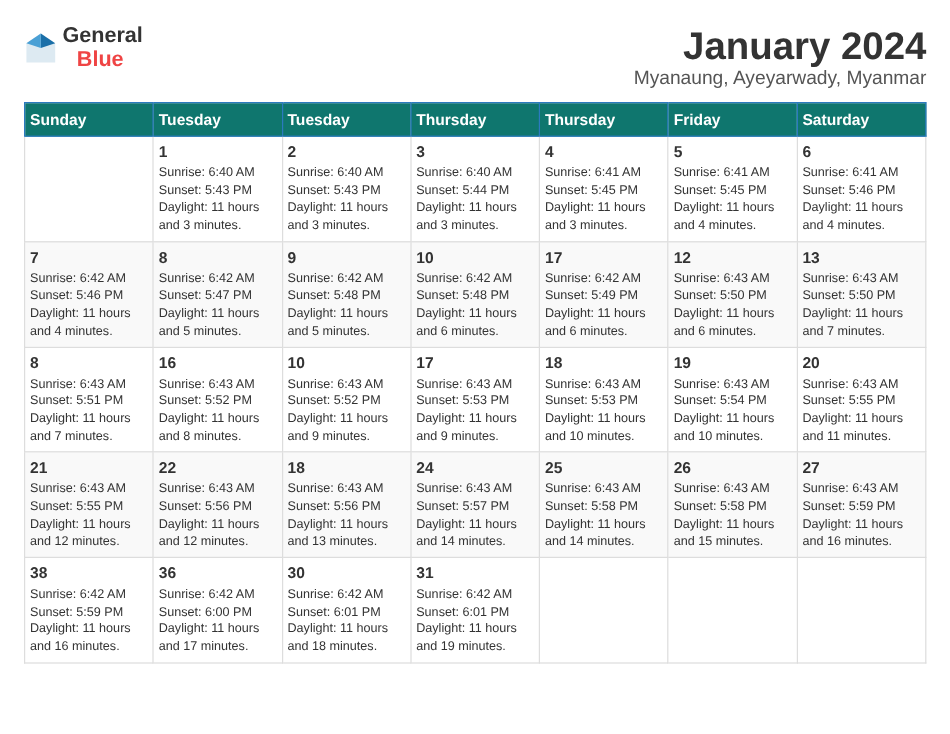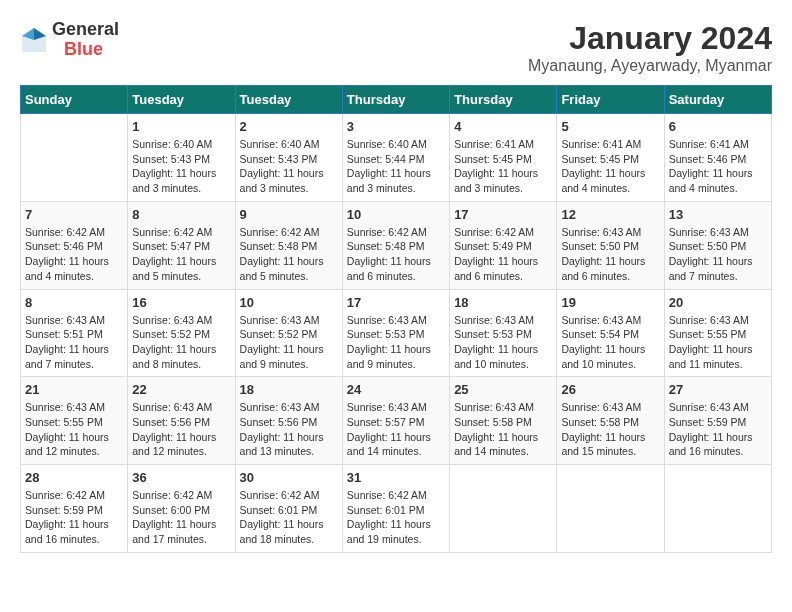--- a/index.html
+++ b/index.html
@@ -149,21 +149,21 @@
       <tr class="even-row">
         <td><span class="day-number">21</span><span class="day-detail">Sunrise: 6:43 AM<br>Sunset: 5:55 PM<br>Daylight: 11 hours and 12 minutes.</span></td>
         <td><span class="day-number">22</span><span class="day-detail">Sunrise: 6:43 AM<br>Sunset: 5:56 PM<br>Daylight: 11 hours and 12 minutes.</span></td>
         <td><span class="day-number">18</span><span class="day-detail">Sunrise: 6:43 AM<br>Sunset: 5:56 PM<br>Daylight: 11 hours and 13 minutes.</span></td>
         <td><span class="day-number">24</span><span class="day-detail">Sunrise: 6:43 AM<br>Sunset: 5:57 PM<br>Daylight: 11 hours and 14 minutes.</span></td>
         <td><span class="day-number">25</span><span class="day-detail">Sunrise: 6:43 AM<br>Sunset: 5:58 PM<br>Daylight: 11 hours and 14 minutes.</span></td>
         <td><span class="day-number">26</span><span class="day-detail">Sunrise: 6:43 AM<br>Sunset: 5:58 PM<br>Daylight: 11 hours and 15 minutes.</span></td>
         <td><span class="day-number">27</span><span class="day-detail">Sunrise: 6:43 AM<br>Sunset: 5:59 PM<br>Daylight: 11 hours and 16 minutes.</span></td>
       </tr>
       <tr class="odd-row">
-        <td><span class="day-number">28</span><span class="day-detail">Sunrise: 6:42 AM<br>Sunset: 5:59 PM<br>Daylight: 11 hours and 16 minutes.</span></td>
+        <td><span class="day-number">38</span><span class="day-detail">Sunrise: 6:42 AM<br>Sunset: 5:59 PM<br>Daylight: 11 hours and 16 minutes.</span></td>
         <td><span class="day-number">36</span><span class="day-detail">Sunrise: 6:42 AM<br>Sunset: 6:00 PM<br>Daylight: 11 hours and 17 minutes.</span></td>
         <td><span class="day-number">30</span><span class="day-detail">Sunrise: 6:42 AM<br>Sunset: 6:01 PM<br>Daylight: 11 hours and 18 minutes.</span></td>
         <td><span class="day-number">31</span><span class="day-detail">Sunrise: 6:42 AM<br>Sunset: 6:01 PM<br>Daylight: 11 hours and 19 minutes.</span></td>
         <td></td>
         <td></td>
         <td></td>
       </tr>
     </tbody>
 </table>
 

